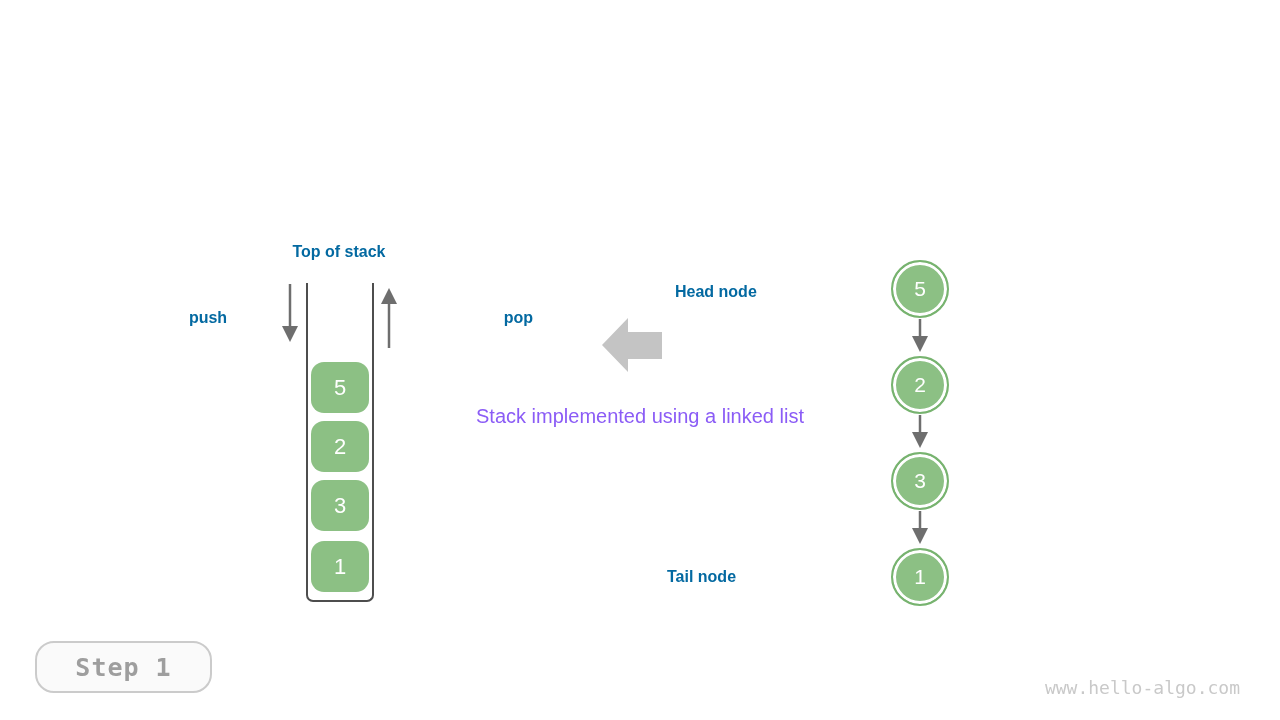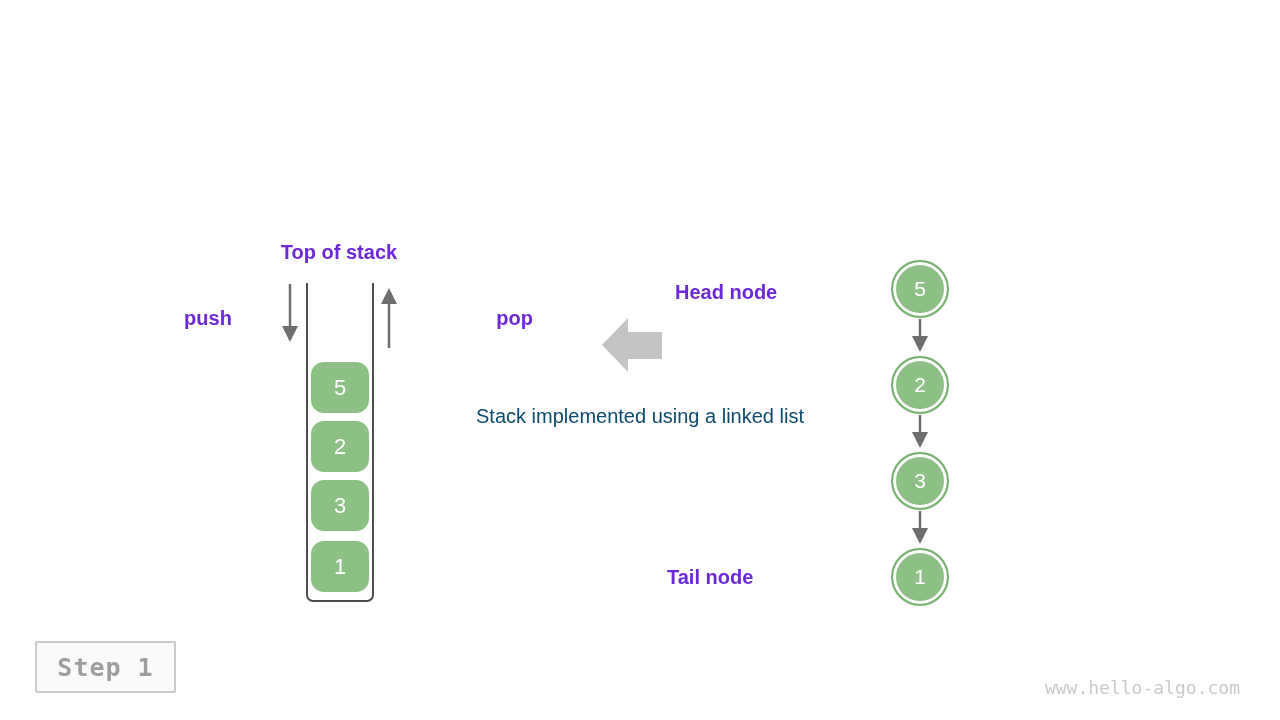--- a/index.html
+++ b/index.html
@@ -16,32 +16,32 @@
 
   .overlay {
     position: absolute;
     left: 0; top: 0;
     width: 1280px; height: 720px;
     pointer-events: none;
   }
 
   .label {
     position: absolute;
-    color: #6d28d9;
+    color: #0369a1;
     font-weight: bold;
-    font-size: 20px;
+    font-size: 16px;
     line-height: 24px;
     white-space: nowrap;
   }
 
   .caption {
     position: absolute;
     left: 440px; top: 405px; width: 400px;
     text-align: center;
-    color: #0c4a6e;
+    color: #8b5cf6;
     font-size: 20px;
     font-weight: normal;
   }
 
   
   .stack-container {
     position: absolute;
     left: 306px; top: 283px;
     width: 68px; height: 319px;
     border-left: 2px solid #4d4d4d;
@@ -93,24 +93,24 @@
   .ll-node.n2 { top: 452px; }
   .ll-node.n3 { top: 548px; }
 
   .head-label { left: 675px; top: 280px; width: 200px; }
   .tail-label { left: 667px; top: 565px; width: 200px; text-align: left; }
 
   
   .step-button {
     position: absolute;
     left: 35px; top: 641px;
-    width: 141px; height: 52px;
+    width: 177px; height: 52px;
     background: #fafafa;
     border: 2px solid #cbcbcb;
-    border-radius: 2px;
+    border-radius: 19px;
     color: #9e9e9e;
     font-family: "DejaVu Sans Mono", monospace;
     font-size: 25px;
     font-weight: bold;
     letter-spacing: 1px;
     display: flex;
     align-items: center;
     justify-content: center;
     cursor: pointer;
   }

